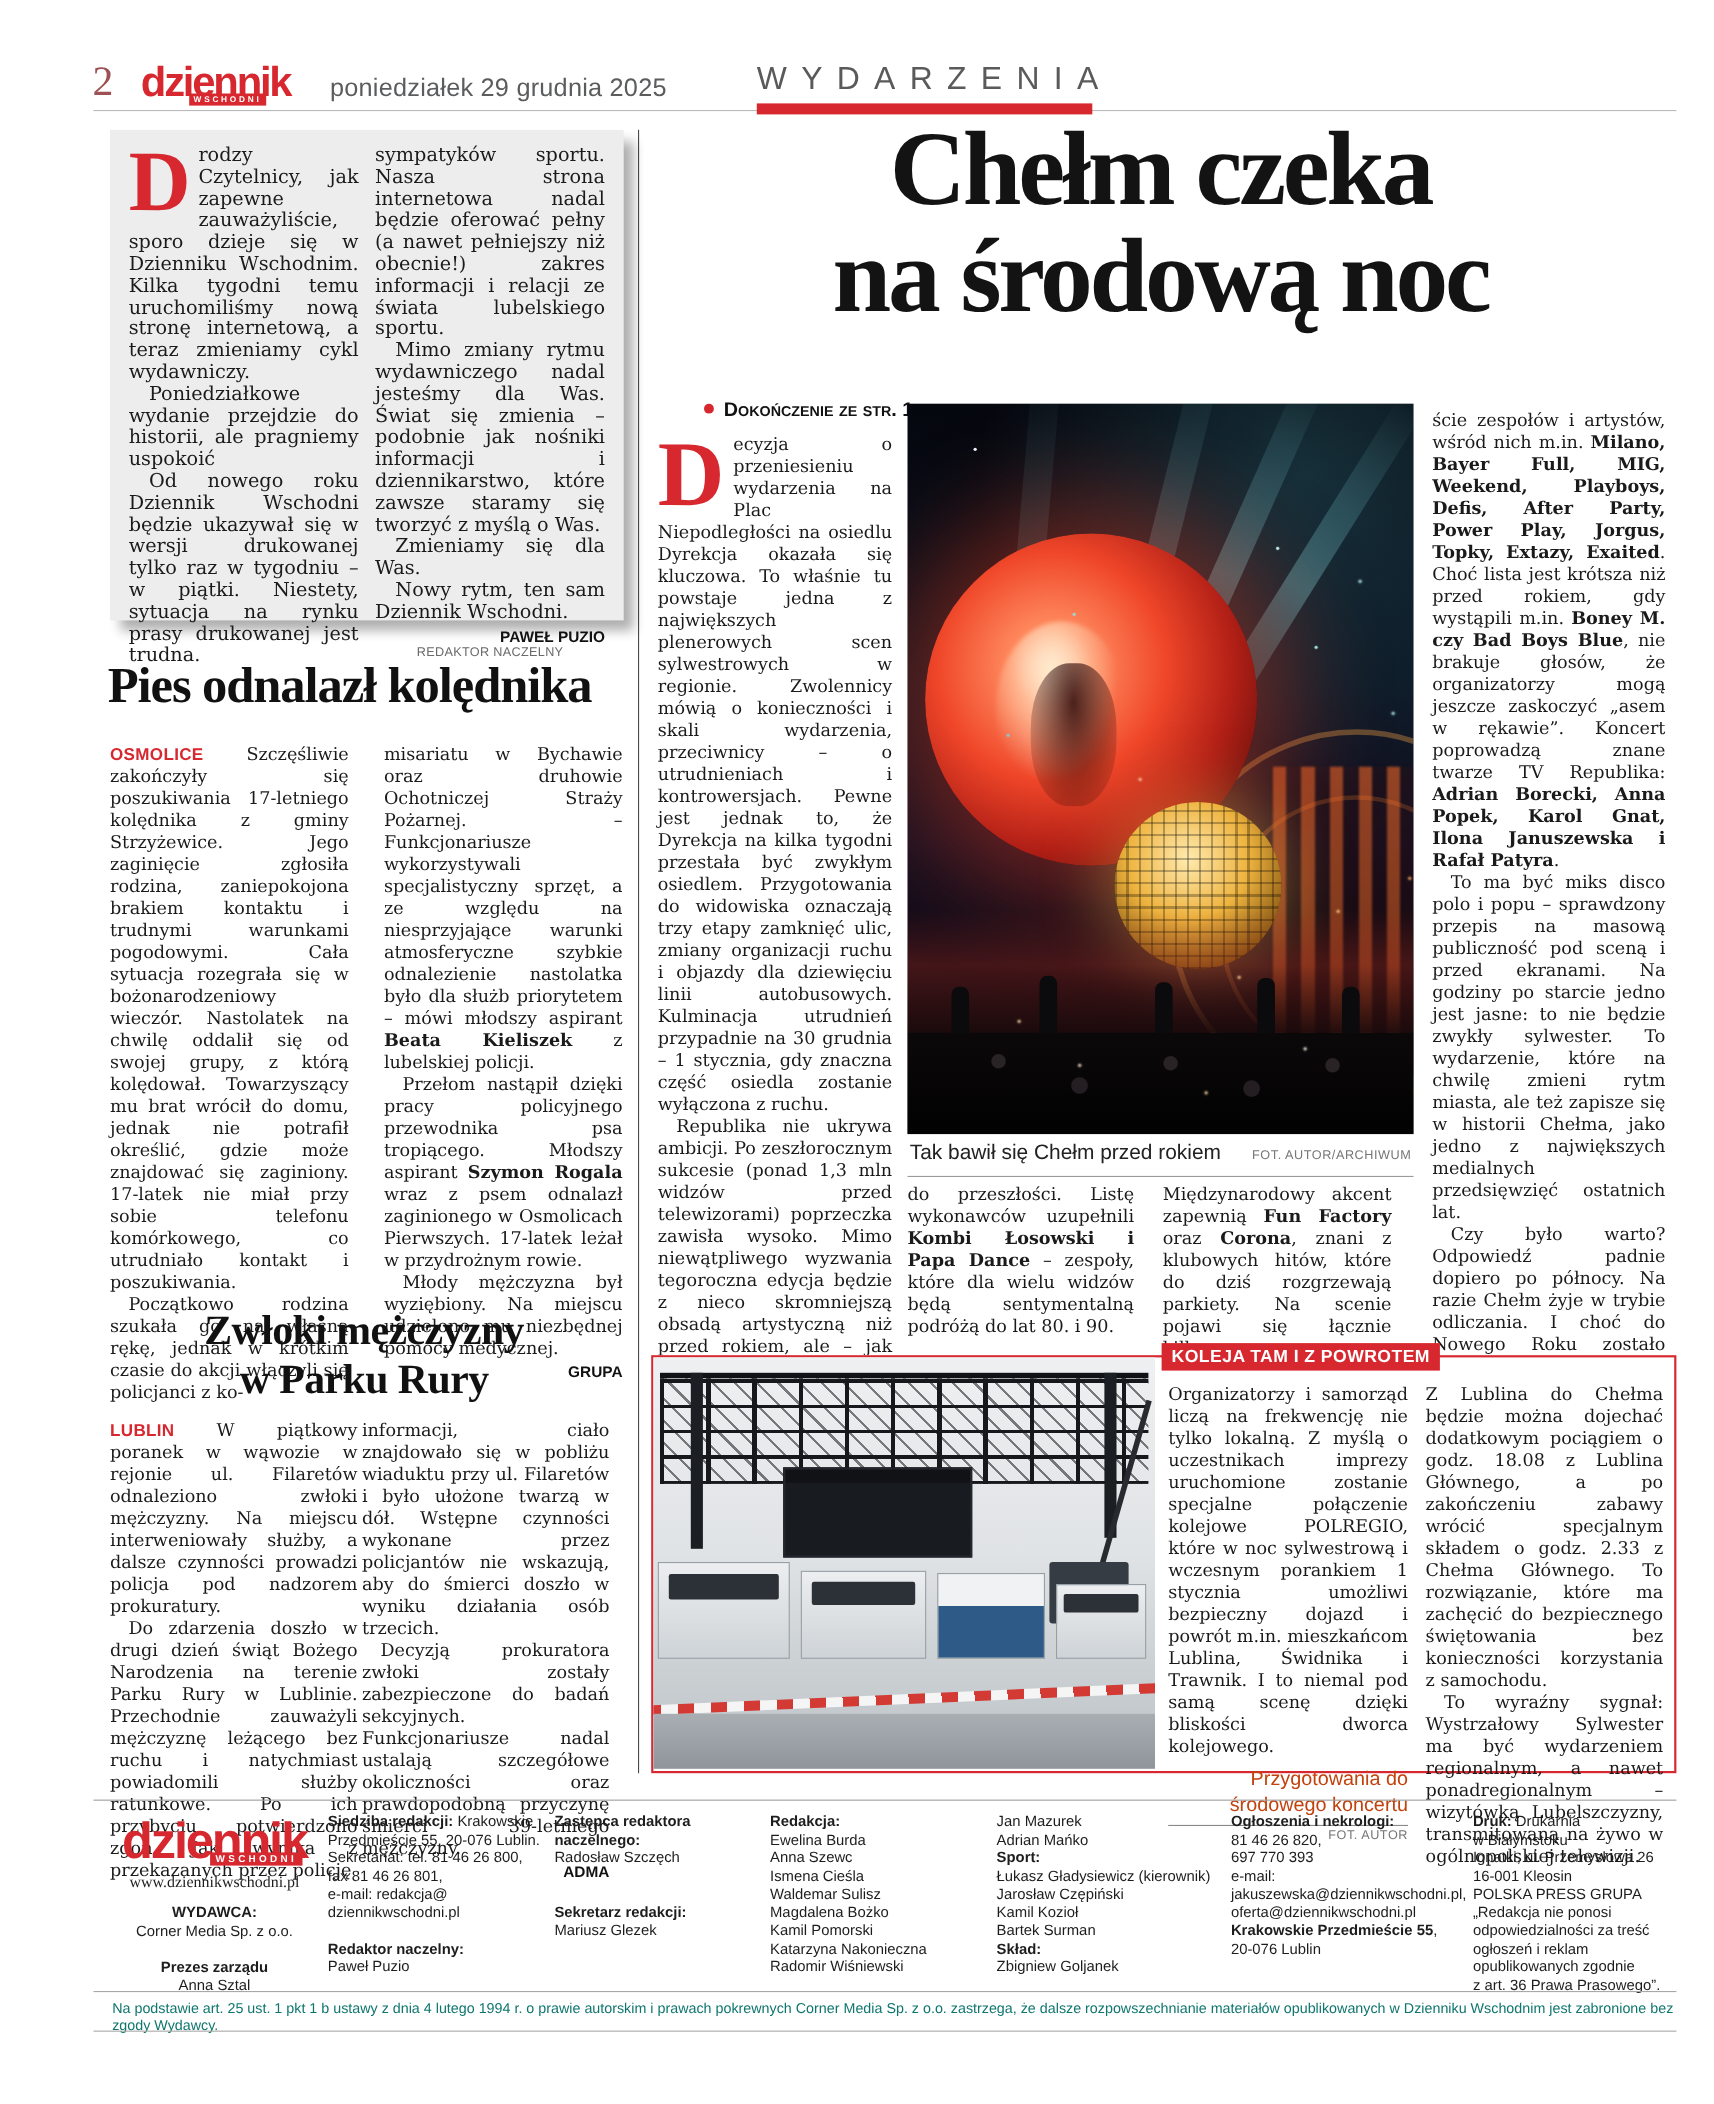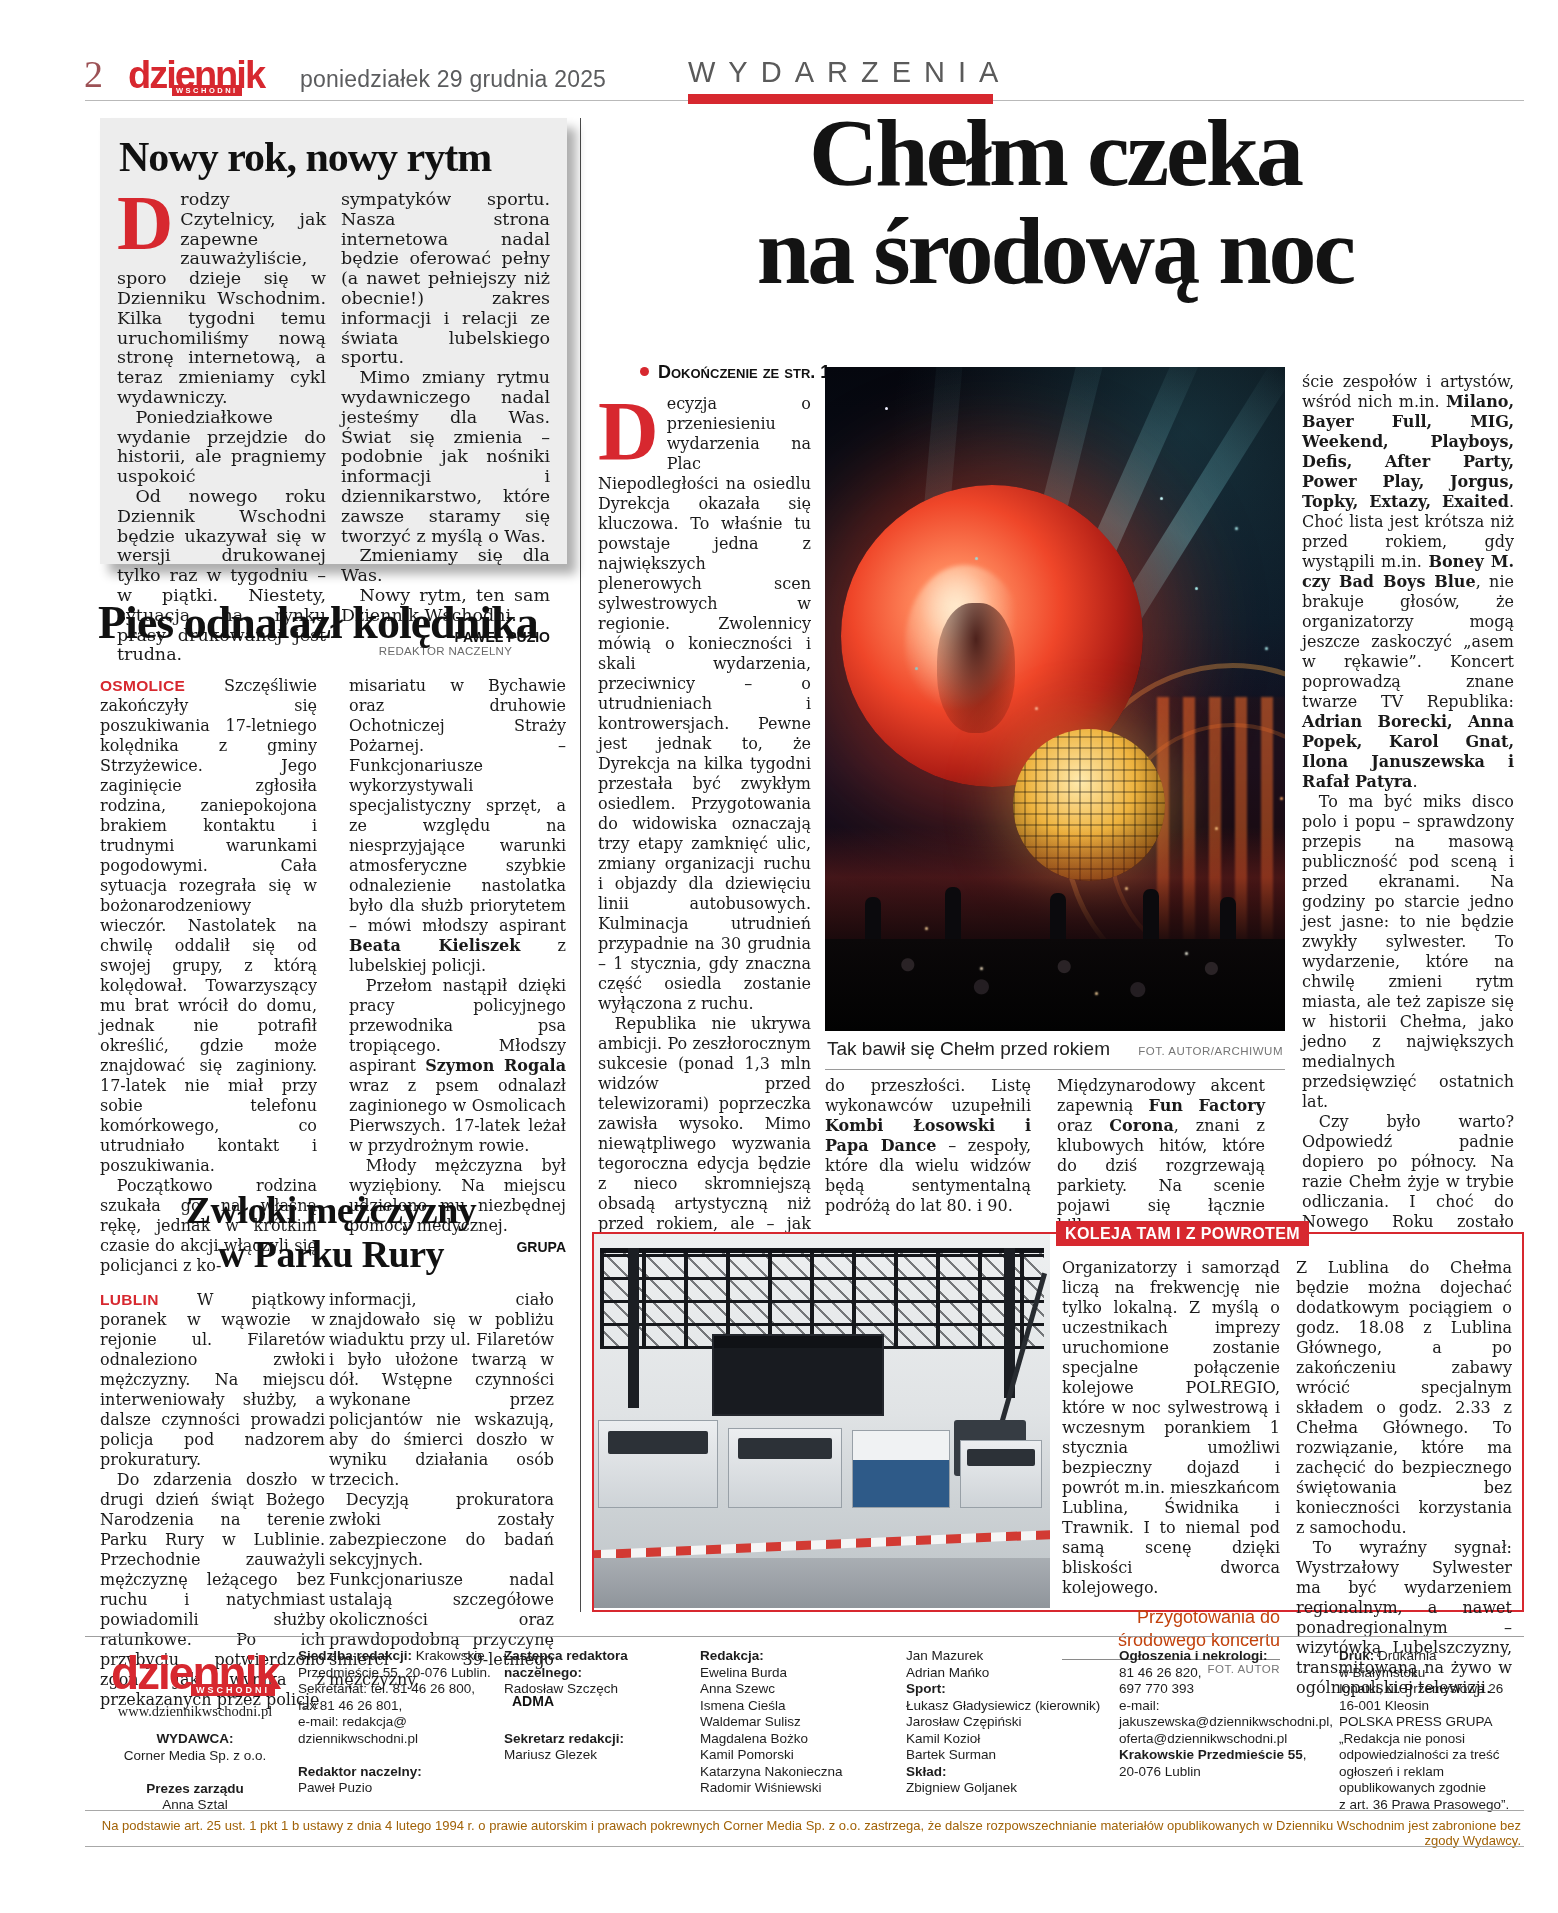--- a/index.html
+++ b/index.html
@@ -144,41 +144,40 @@
   .fcol1{text-align:center;}
   .flogo-wrap{position:relative;display:inline-block;margin-top:6px;}
   .flogo{color:var(--red);font:700 46px/38px "Liberation Sans",sans-serif;letter-spacing:-2px;}
   .flogo-band{position:absolute;right:4px;bottom:-2px;background:var(--red);color:#fff;
     font:700 9px "Liberation Sans",sans-serif;letter-spacing:3px;padding:1px 5px;}
   .furl{margin-top:9px;font-size:14.5px;font-family:Liberation Serif, serif;}
   .fl div{min-height:16.5px;}
   .fcol1 .fl{margin-top:12px;}
   
   .legal-line{left:85px;width:1439px;height:1px;background:#a8a8a8;}
-  .legal-text{left:82px;top:1818px;width:1439px;text-align:right;
-    font:400 13px "Liberation Sans",sans-serif;color:#a16207;}
+  .legal-text{left:102px;top:1818px;width:1439px;text-align:left;
+    font:400 13px "Liberation Sans",sans-serif;color:#0f766e;}
 </style>
 </head>
 <body>
 
 <div id="page">
 
   <div class="abs page-num"><span>2</span></div>
   <div class="abs hlogo">
     <span><span>dziennik</span></span>
     <span class="hlogo-band"><span>WSCHODNI</span></span>
   </div>
   <div class="abs hdate"><span>poniedziałek 29 grudnia 2025</span></div>
   <div class="abs header-rule"></div>
   <div class="abs section-title"><span>WYDARZENIA</span></div>
   <div class="abs section-bar"></div>
   <div class="abs vrule"></div>
 
   <div class="abs ed-box">
-    <div class="ed-title"><span>Nowy rok, nowy rytm</span></div>
     <div class="cols ed-cols">
       <div class="col body-text">
         <p class="first"><span class="dropcap"><span>D</span></span><span><span>rodzy Czytelnicy, jak zapewne zauważyliście, sporo dzieje się w Dzienniku Wschodnim. Kilka tygodni temu uruchomiliśmy nową stronę internetową, a teraz zmieniamy cykl wydawniczy.</span></span></p>
         <div class="plist all-ind">
             <p><span>Poniedziałkowe wydanie przejdzie do historii, ale pragniemy uspokoić</span></p>
             <p><span>Od nowego roku Dziennik Wschodni będzie ukazywał się w wersji drukowanej tylko raz w tygodniu – w piątki. Niestety, sytuacja na rynku prasy drukowanej jest trudna.</span></p>
           </div>
       </div>
       <div class="col body-text">
         <div class="plist">

